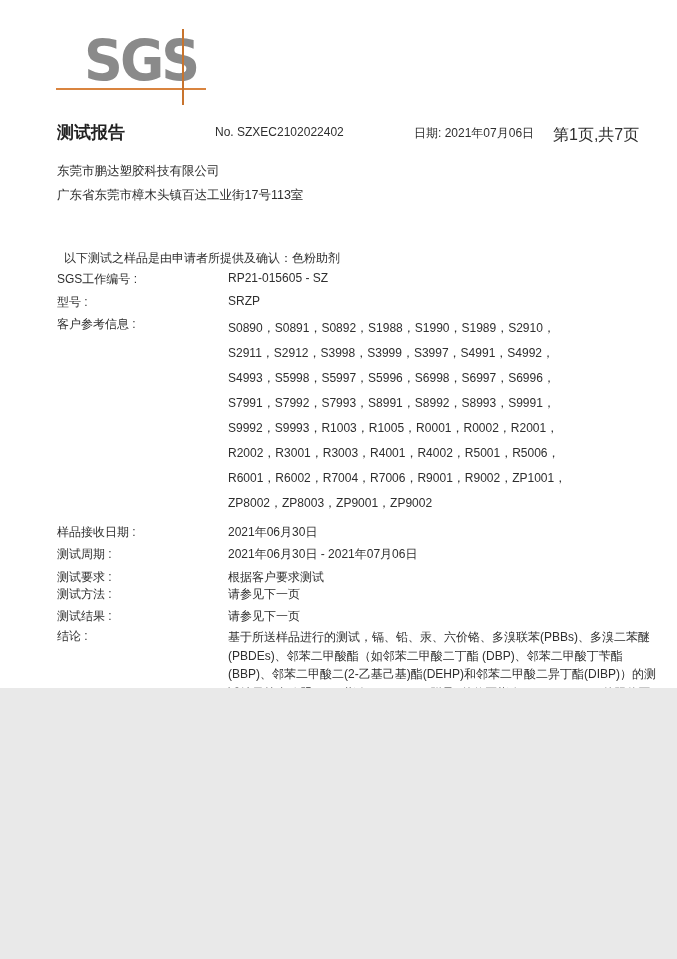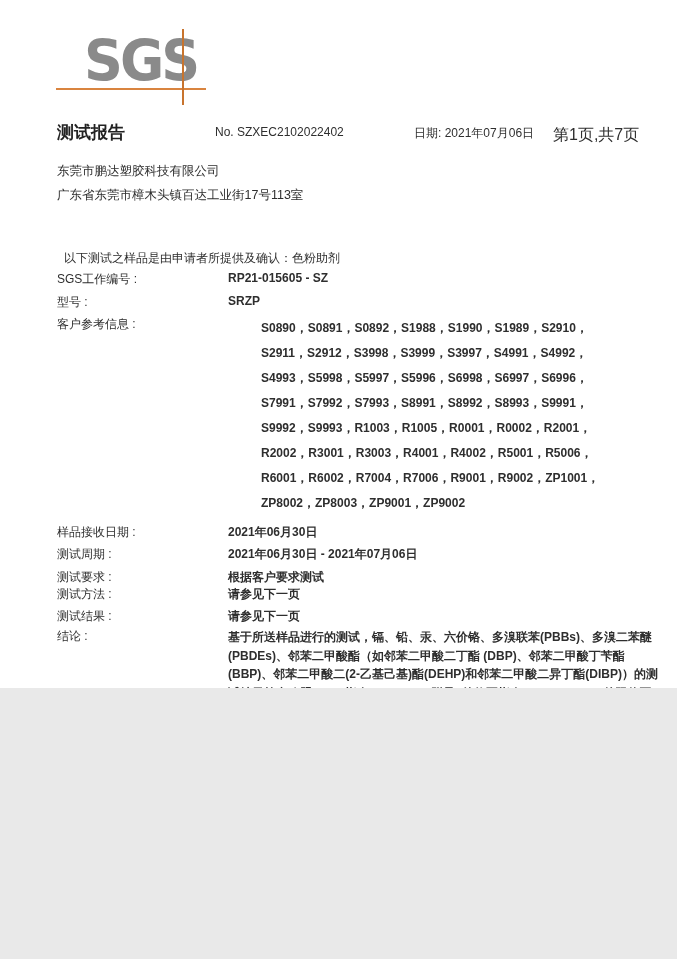--- a/index.html
+++ b/index.html
@@ -20,22 +20,22 @@
   .hdr{position:absolute;top:121px;left:0;width:677px;}
   .hdr-title{position:absolute;left:57px;top:0;font-size:17px;font-weight:bold;color:#222;}
   .hdr-no{position:absolute;left:215px;top:4px;font-size:12px;}
   .hdr-date{position:absolute;left:414px;top:4px;font-size:12px;}
   .hdr-page{position:absolute;left:553px;top:4px;font-size:16px;}
   .company{position:absolute;left:57px;top:163px;font-size:12.5px;}
   .caddress{position:absolute;left:57px;top:187px;font-size:12.5px;}
   .intro{position:absolute;left:64px;top:250px;font-size:12px;}
   .field-row{position:absolute;left:57px;width:610px;font-size:12px;}
   .flabel{position:absolute;left:0;top:0;width:170px;}
-  .fvalue{position:absolute;left:171px;top:0;width:438px;font-weight:bold;}
-  .ref-line{height:25px;line-height:25px;white-space:nowrap;margin-left:33px;}
+  .fvalue{position:absolute;left:171px;top:0;width:438px;}
+  .ref-line{height:25px;line-height:25px;white-space:nowrap;}
   .conclusion .fvalue{line-height:18.5px;}
   
   .f-disclaimer{
     position:absolute;left:188px;top:839px;width:482px;
     font-size:6.5px;line-height:7.4px;color:#3c3c3c;text-align:justify;
   }
   .f-attention{
     position:absolute;left:188px;top:900px;width:482px;
     font-size:6.5px;line-height:7.4px;color:#e87a2c;font-weight:bold;
   }

